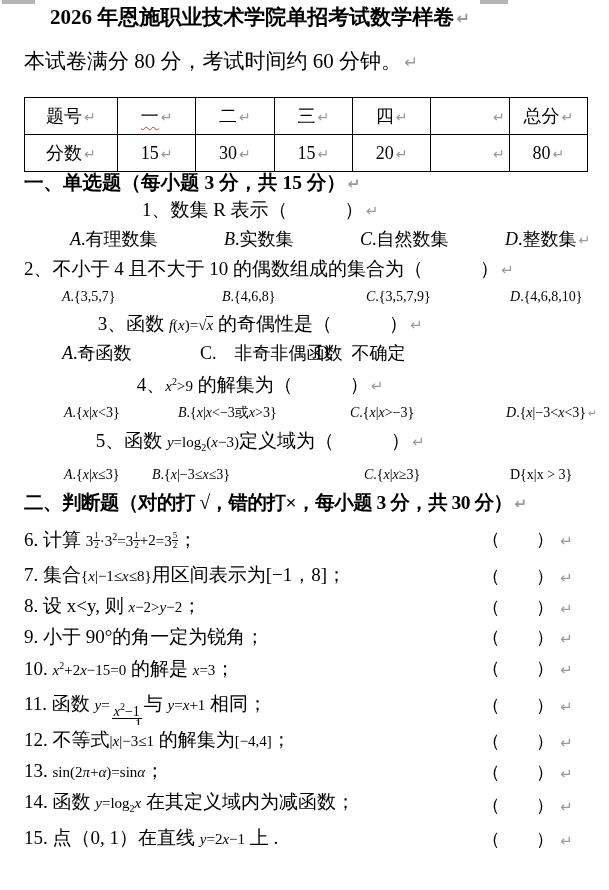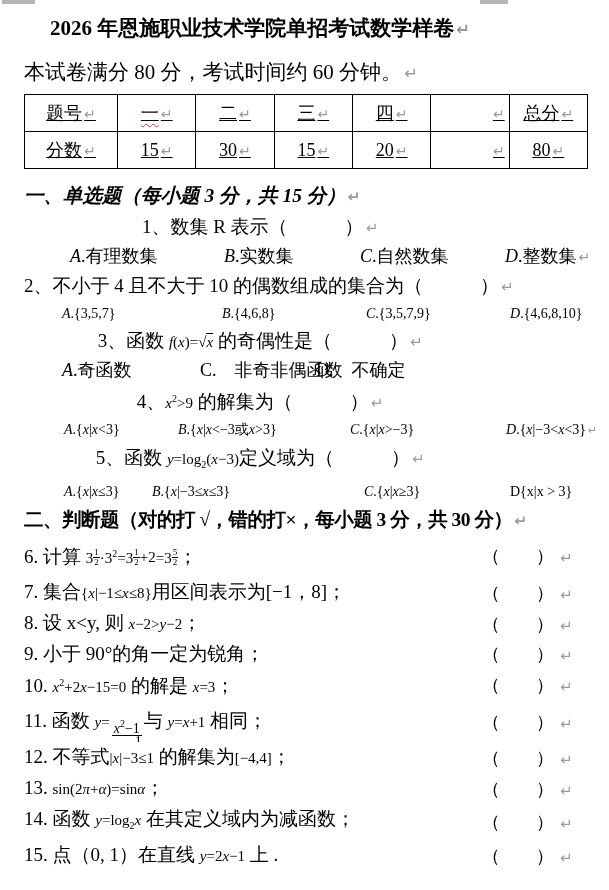--- a/index.html
+++ b/index.html
@@ -1,34 +1,34 @@
 <!DOCTYPE html>
 <html><head>
 <meta charset="utf-8">
 <style>
   html,body{margin:0;padding:0;background:#fff;}
   body{width:609px;height:890px;overflow:hidden;color:#000;
        font-family:"Liberation Serif","DejaVu Serif",serif;}
   .page{position:relative;width:516px;height:890px;box-sizing:border-box;
-        padding:12px 20px 0 24px;background:#fff;}
+        padding:1px 20px 0 24px;background:#fff;}
   .corner{position:absolute;top:0;height:4px;background:#b5b5b5;}
   .corner-l{left:2px;width:33px;}
   .corner-r{right:8px;width:28px;}
   .pl{color:#9a9a9a;font-size:0.78em;font-family:"DejaVu Sans",sans-serif;padding-left:2px;}
   .title{text-align:center;font-size:21px;font-weight:bold;line-height:32px;}
   .intro{font-size:21px;line-height:26px;margin-top:13px;}
-  table.score{border-collapse:collapse;width:564px;margin-top:7px;table-layout:fixed;text-decoration:underline;}
+  table.score{border-collapse:collapse;width:564px;margin-top:21px;table-layout:fixed;}
   table.score td{border:1.5px solid #000;height:36px;text-align:center;
                  font-size:18px;padding:0 4px;overflow:hidden;}
   table.score td.c0{width:84px;}
   table.score td.pe{text-align:right;}
   .sqg{text-decoration:underline;text-decoration-style:wavy;
        text-decoration-color:#e53030;text-decoration-thickness:1px;text-underline-offset:4px;}
   .h{font-weight:bold;font-size:19.5px;}
-  .h1{margin-top:12px;line-height:30px;font-style:italic;}
+  .h1{line-height:22px;}
   .h2{margin-top:2px;line-height:28px;letter-spacing:-0.5px;white-space:nowrap;}
   .stem{font-size:19px;line-height:30px;white-space:nowrap;text-align:center;}
   .fm{font-family:"Liberation Serif","DejaVu Serif",serif;font-size:15px;}
   .fm i,.opts i{font-style:italic;font-family:"Liberation Serif","DejaVu Serif",serif;}
   .sq .r{border-top:1px solid #000;}
   .opts{display:grid;font-size:18px;line-height:27px;white-space:nowrap;}
   .opts.small{font-size:14px;line-height:24px;font-family:"Liberation Serif",serif;}
   .o1{padding-left:46px;grid-template-columns:154px 136px 145px auto;}
   .o2{padding-left:38px;grid-template-columns:160px 144px 144px auto;}
   .o3{padding-left:38px;grid-template-columns:138px 116px 184px auto;}

